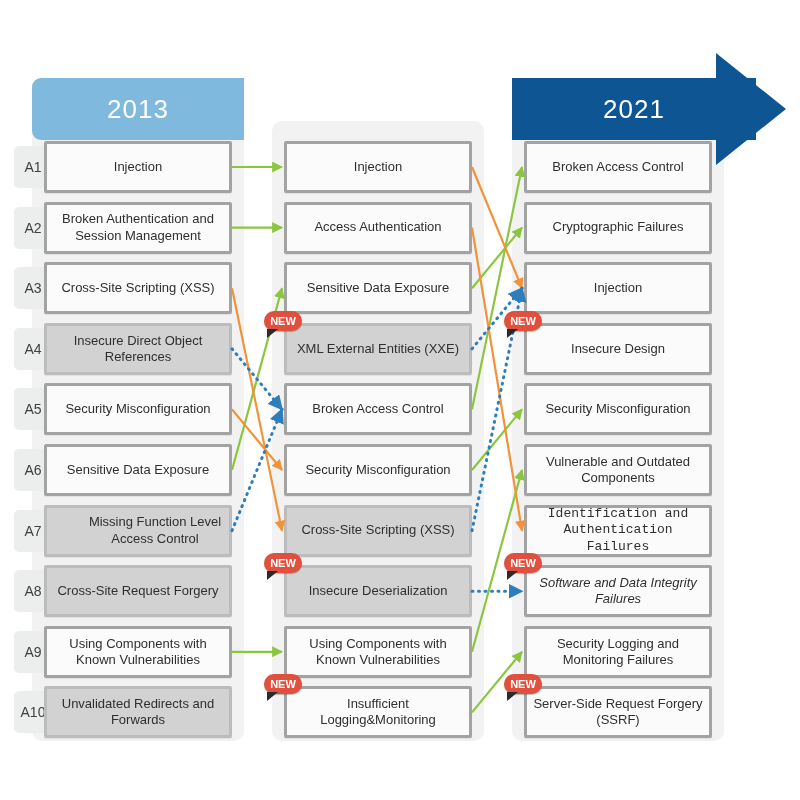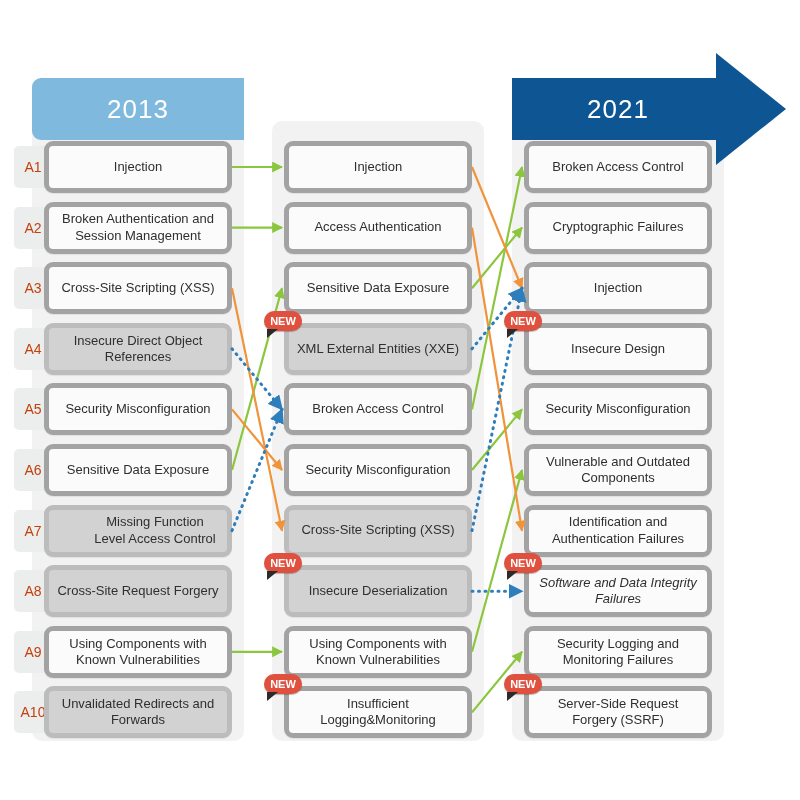--- a/index.html
+++ b/index.html
@@ -36,21 +36,21 @@
     letter-spacing: 1px;
     z-index: 3;
   }
   #band-2013 { left: 32px; width: 212px; }
   #band-2013 .panel {
     background: #7fb9de;
     border-radius: 9px 0 0 9px;
   }
   #band-2017 { left: 272px; width: 212px; }
   #band-2017 .panel { background: #3288c4; }
-  #band-2021 { left: 512px; width: 212px; }
+  #band-2021 { left: 512px; width: 212px; padding-left: 32px; }
   #band-2021 .panel { background: #0e5593; }
 
   
   #arrow-head {
     position: absolute;
     left: 716px; top: 32px;
     width: 0; height: 0;
     border-top: 56px solid transparent;
     border-bottom: 56px solid transparent;
     border-left: 70px solid #0e5593;
@@ -81,31 +81,31 @@
   
   .rank {
     position: absolute;
     left: 14px;
     width: 38px;
     height: 42px;
     background: #eceded;
     border-radius: 5px;
     display: flex; align-items: center; justify-content: center;
     font-size: 14px;
-    color: #c2410c;
+    color: #404040;
     z-index: 2;
   }
 
   
   .box {
     position: absolute;
     width: 188px;
     height: 52px;
-    border: 5px solid #a3a3a3;
-    border-radius: 9px;
+    border: 3px solid #a3a3a3;
+    border-radius: 2px;
     display: flex; align-items: center; justify-content: center;
     text-align: center;
     font-size: 13px;
     line-height: 1.25;
     color: #2f2f2f;
     padding: 0 6px;
     box-sizing: border-box;
     z-index: 4;
     box-shadow: 0 1px 1px rgba(0,0,0,0.07);
   }
@@ -294,21 +294,21 @@
       <div class="box light" style="top: 301.8px;">
         <span>Insecure Design</span>
       </div>
       <div class="new-badge" style="left: 504px; top: 289.8px;">NEW</div>
       <div class="box light" style="top: 362.4px;">
         <span>Security Misconfiguration</span>
       </div>
       <div class="box light" style="top: 423px;">
         <span>Vulnerable and Outdated Components</span>
       </div>
-      <div class="box light" style="top: 483.6px;">
+      <div class="box light" style="top: 483.6px; font-family: Liberation Mono, monospace;">
         <span>Identification and Authentication Failures</span>
       </div>
       <div class="box light" style="top: 544.2px; font-style: italic;">
         <span>Software and Data Integrity Failures</span>
       </div>
       <div class="new-badge" style="left: 504px; top: 532.2px;">NEW</div>
       <div class="box light" style="top: 604.8px;">
         <span>Security Logging and Monitoring Failures</span>
       </div>
       <div class="box light" style="top: 665.4px;">

